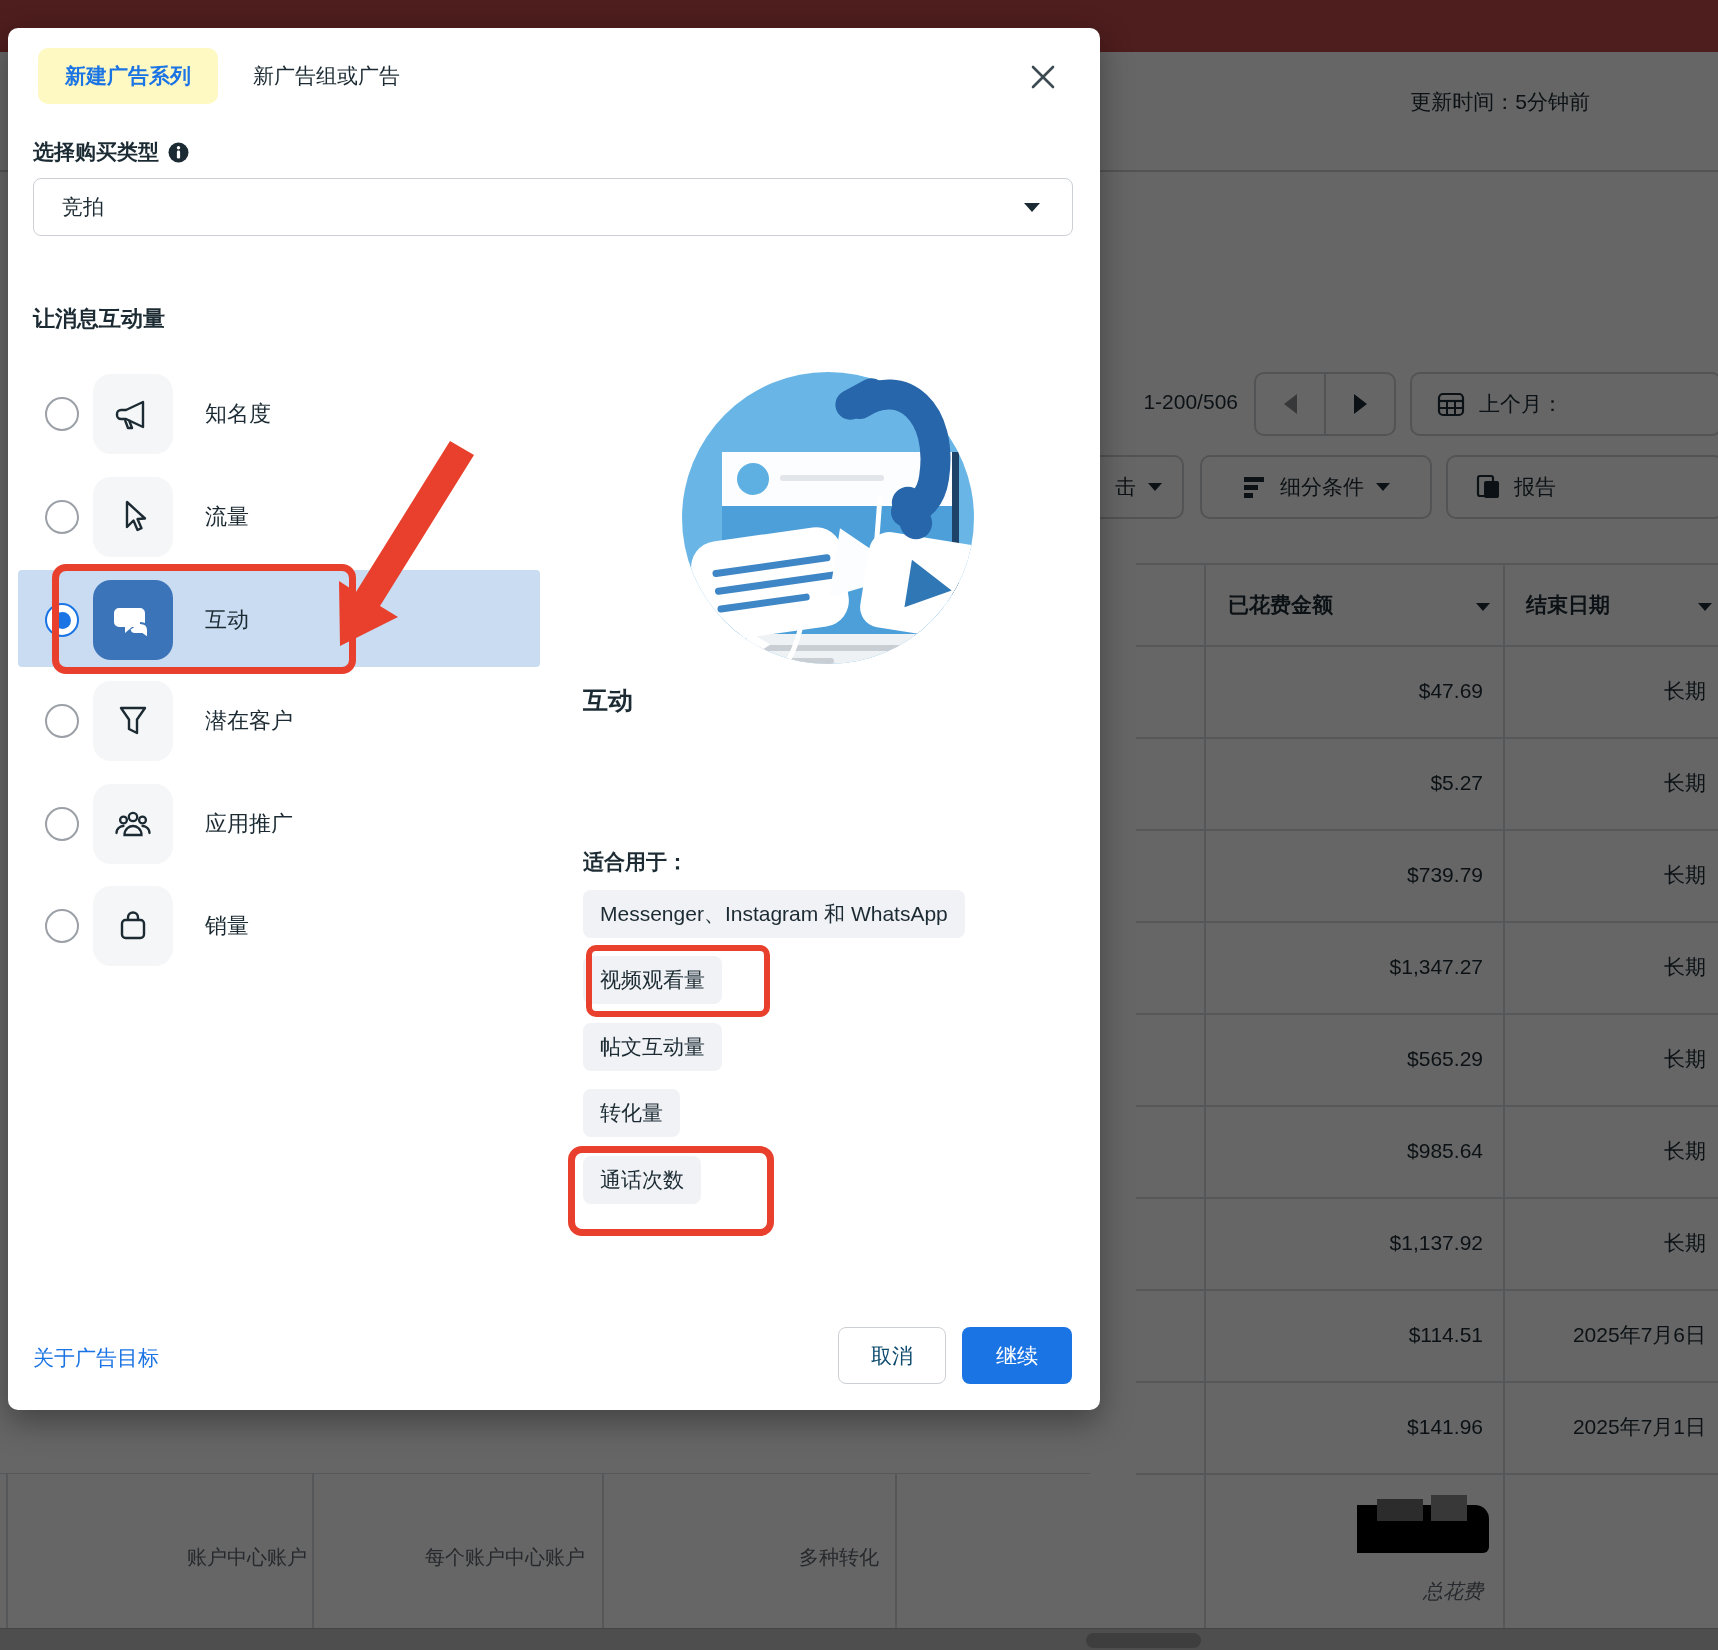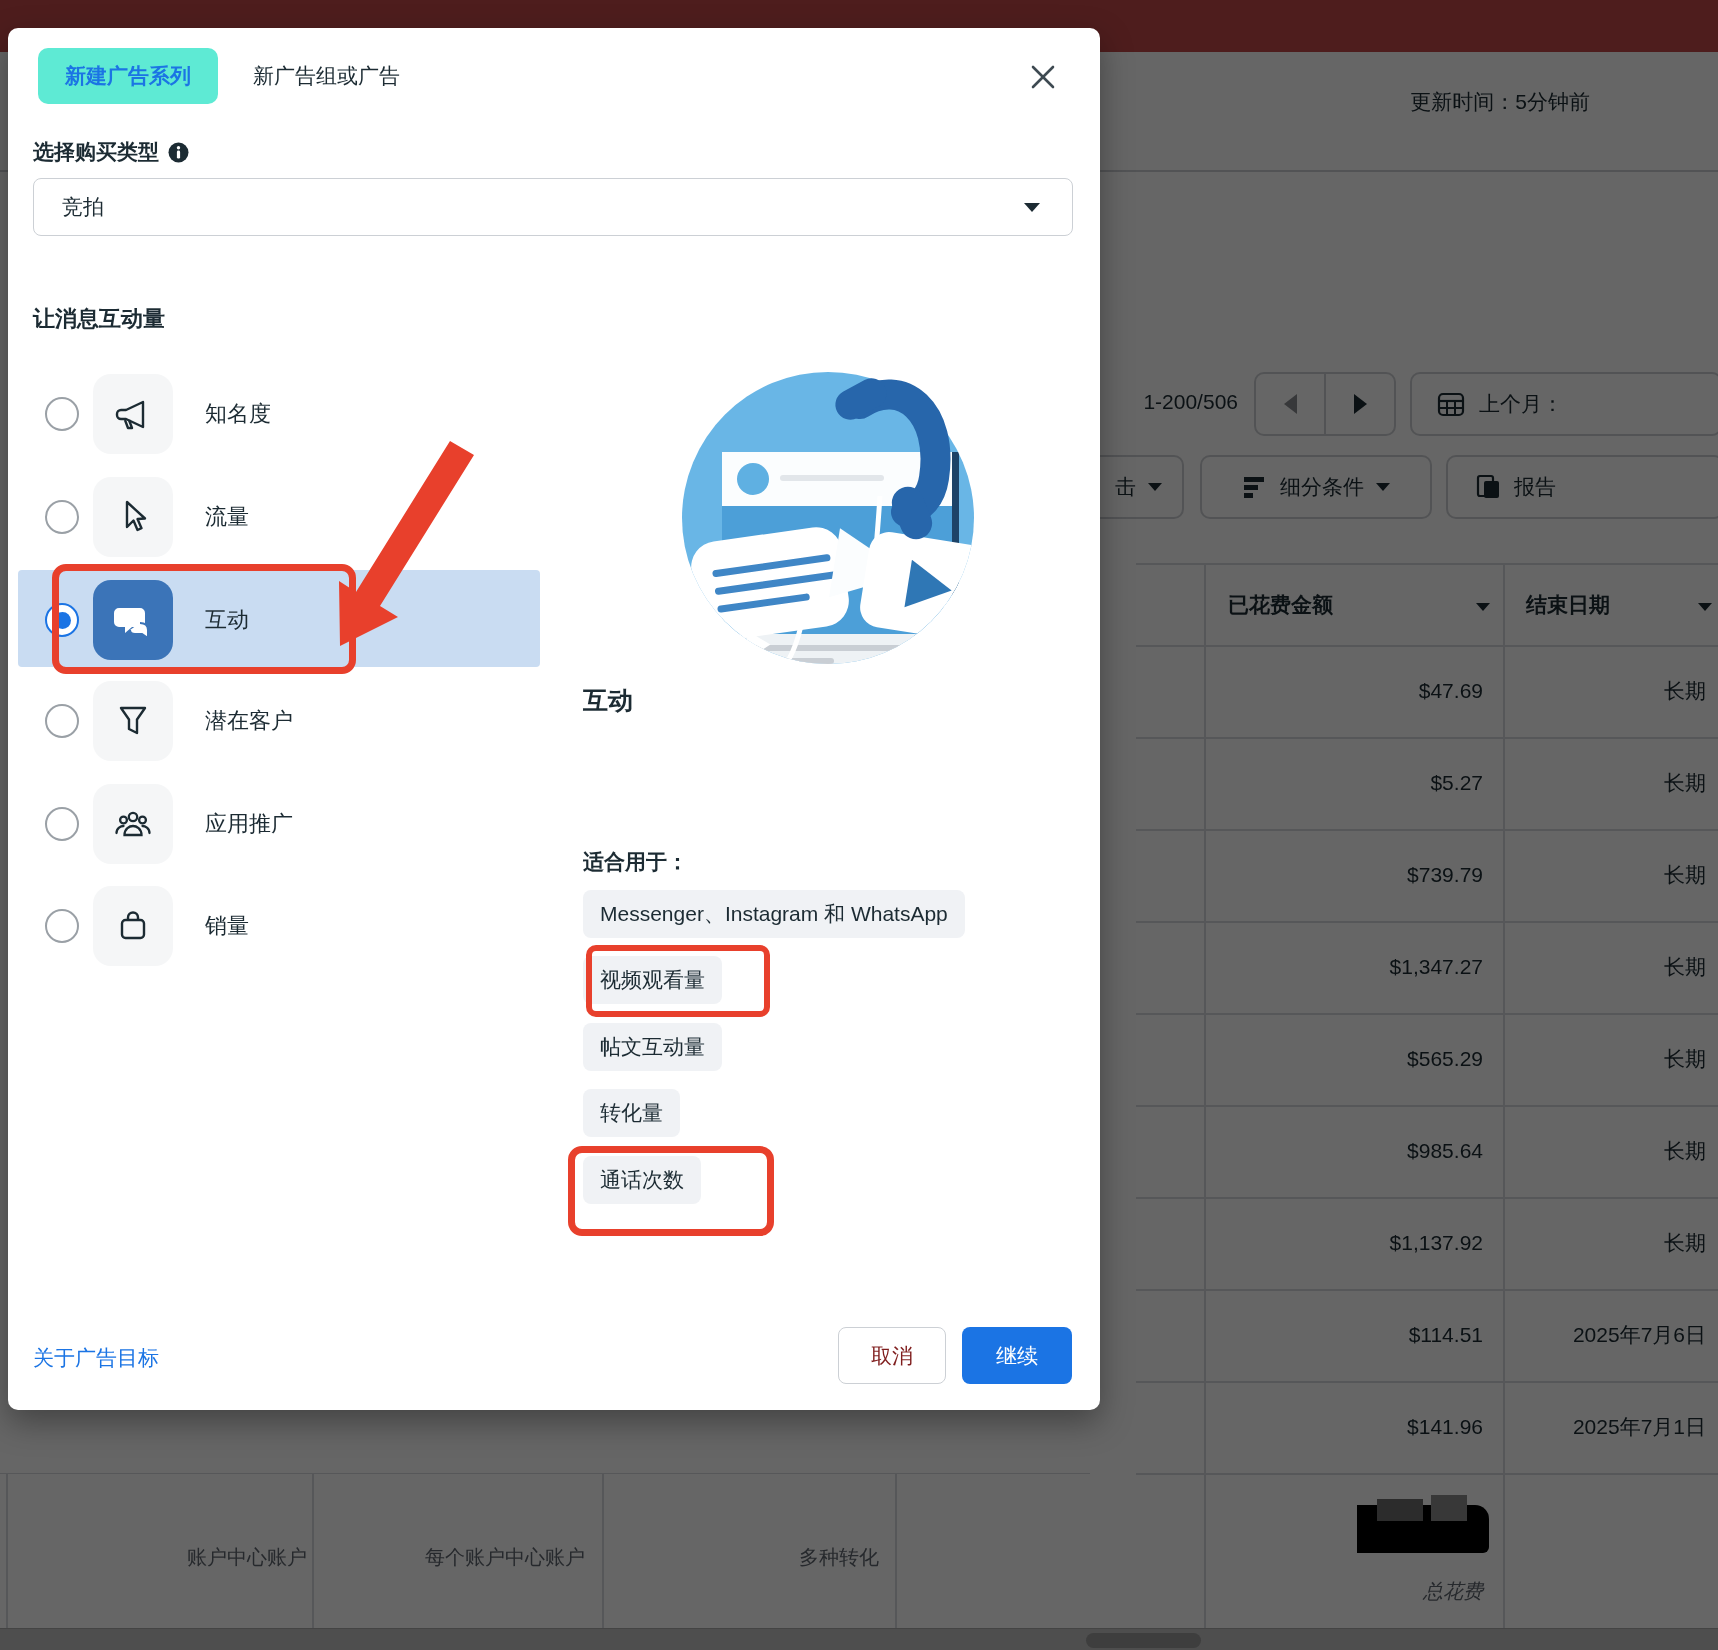--- a/index.html
+++ b/index.html
@@ -35,21 +35,21 @@
   .bottomband{position:absolute;left:0;top:1473px;width:1090px;height:155px;border-top:1.5px solid #d8dadf;}
   .bottomband .vline{position:absolute;top:0;width:1.5px;height:155px;background:#d8dadf;}
   .bottomband .blabel{position:absolute;top:70px;color:#606770;font-size:20px;text-align:right;white-space:nowrap;}
   .bottomstrip{position:absolute;left:0;top:1628px;width:1718px;height:22px;background:#c2c2c2;border-top:1px solid #ababab;}
   .thumb{position:absolute;left:1086px;top:4px;width:115px;height:15px;border-radius:8px;background:#9b9b9b;}
   
   .overlay{position:absolute;left:0;top:0;width:1718px;height:1650px;background:rgba(0,0,0,0.60);z-index:5;}
   
   .modal{position:absolute;left:8px;top:28px;width:1092px;height:1382px;background:#fff;border-radius:10px;
          z-index:10;box-shadow:0 12px 32px rgba(0,0,0,.35);}
-  .tab-active{position:absolute;left:30px;top:20px;width:180px;height:56px;background:#5eead4;border-radius:10px;
+  .tab-active{position:absolute;left:30px;top:20px;width:180px;height:56px;background:#fef9c3;border-radius:10px;
               display:flex;align-items:center;justify-content:center;color:#1b74e4;font-weight:bold;font-size:21px;}
   .tab-idle{position:absolute;left:245px;top:20px;height:56px;display:flex;align-items:center;
             font-size:21px;font-weight:500;color:#1c2b33;}
   .close-x{position:absolute;left:1018px;top:32px;width:34px;height:34px;cursor:pointer;}
   .buy-label{position:absolute;left:25px;top:110px;font-size:21px;font-weight:bold;display:flex;align-items:center;gap:9px;}
   .select{position:absolute;left:25px;top:150px;width:1040px;height:58px;border:1.5px solid #ccd0d5;border-radius:8px;
           box-sizing:border-box;display:flex;align-items:center;font-size:21px;}
   .select .val{margin-left:28px;}
   .select .caret{position:absolute;right:32px;}
   .obj-heading{position:absolute;left:25px;top:276px;font-size:22px;font-weight:bold;}
@@ -65,21 +65,21 @@
   .ann-box{position:absolute;border:7px solid #e8402c;border-radius:14px;z-index:30;}
   .ann-box.thin{border-width:6px;border-radius:10px;}
   .illu{position:absolute;left:648px;top:318px;}
   .detail-title{position:absolute;left:575px;top:656px;font-size:25px;font-weight:bold;}
   .detail-desc{position:absolute;left:575px;top:696px;width:462px;font-size:21px;line-height:1.82;color:#606770;}
   .goodfor{position:absolute;left:575px;top:820px;font-size:21px;font-weight:bold;}
   .chip{position:absolute;left:575px;background:#f0f2f5;border-radius:8px;padding:10px 17px;
         font-size:21px;color:#1c2b33;white-space:nowrap;}
   .about-link{position:absolute;left:25px;top:1316px;font-size:21px;color:#1b74e4;cursor:pointer;}
   .btn-cancel{position:absolute;left:830px;top:1299px;width:108px;height:57px;background:#fff;
-              border:1.5px solid #ccd0d5;border-radius:8px;font-size:21px;font-weight:500;color:#7f1d1d;
+              border:1.5px solid #ccd0d5;border-radius:8px;font-size:21px;font-weight:500;color:#0c4a6e;
               display:flex;align-items:center;justify-content:center;box-sizing:border-box;cursor:pointer;}
   .btn-continue{position:absolute;left:954px;top:1299px;width:110px;height:57px;background:#1b74e4;
                 border-radius:8px;font-size:21px;font-weight:500;color:#fff;
                 display:flex;align-items:center;justify-content:center;cursor:pointer;}
   .arrow-svg{position:absolute;left:310px;top:400px;z-index:31;pointer-events:none;}
 </style>
 </head>
 <body>
 
 <div>

